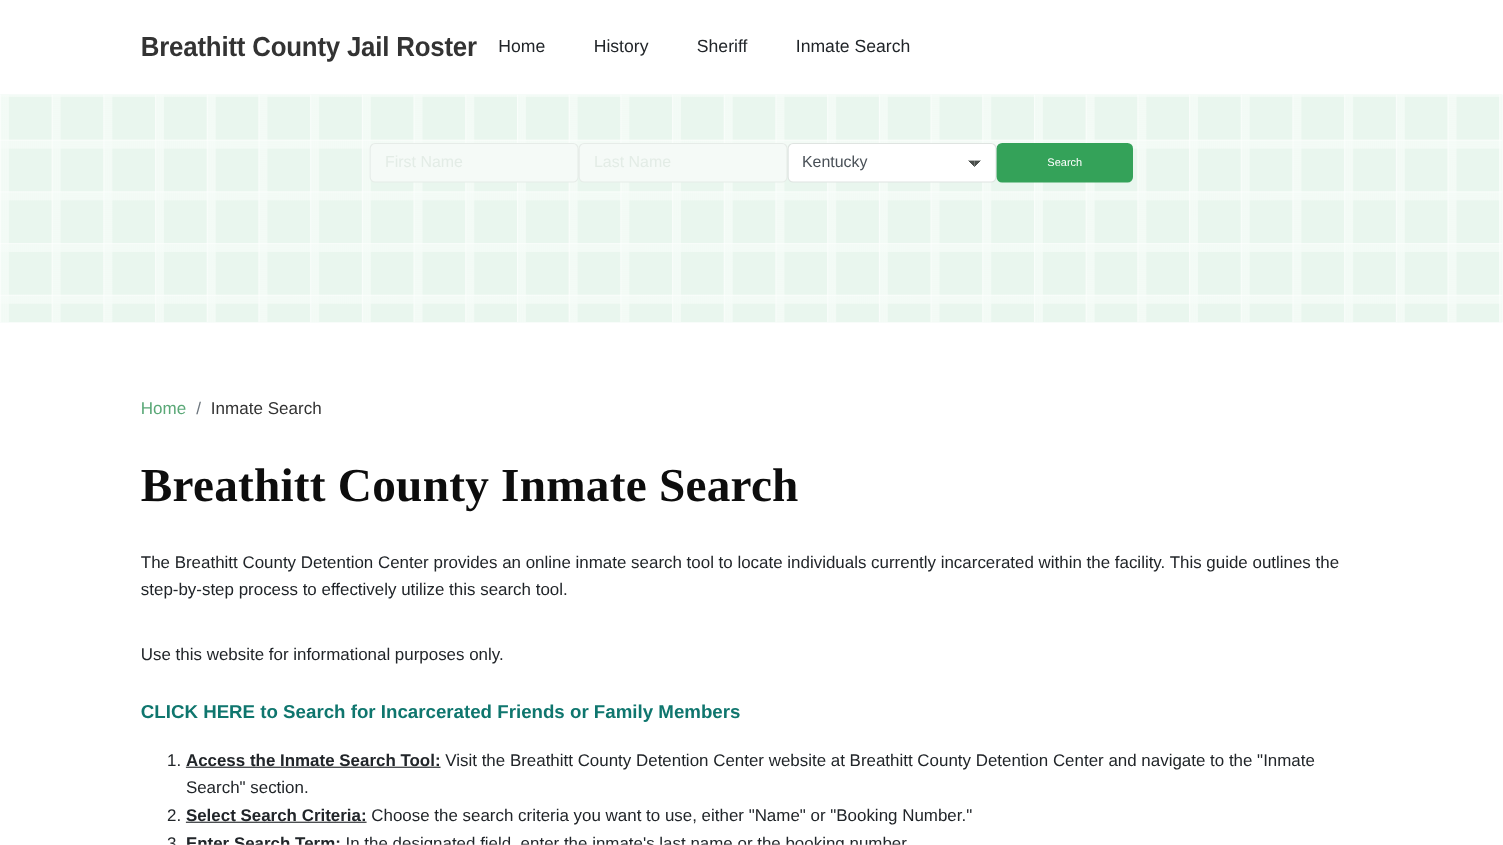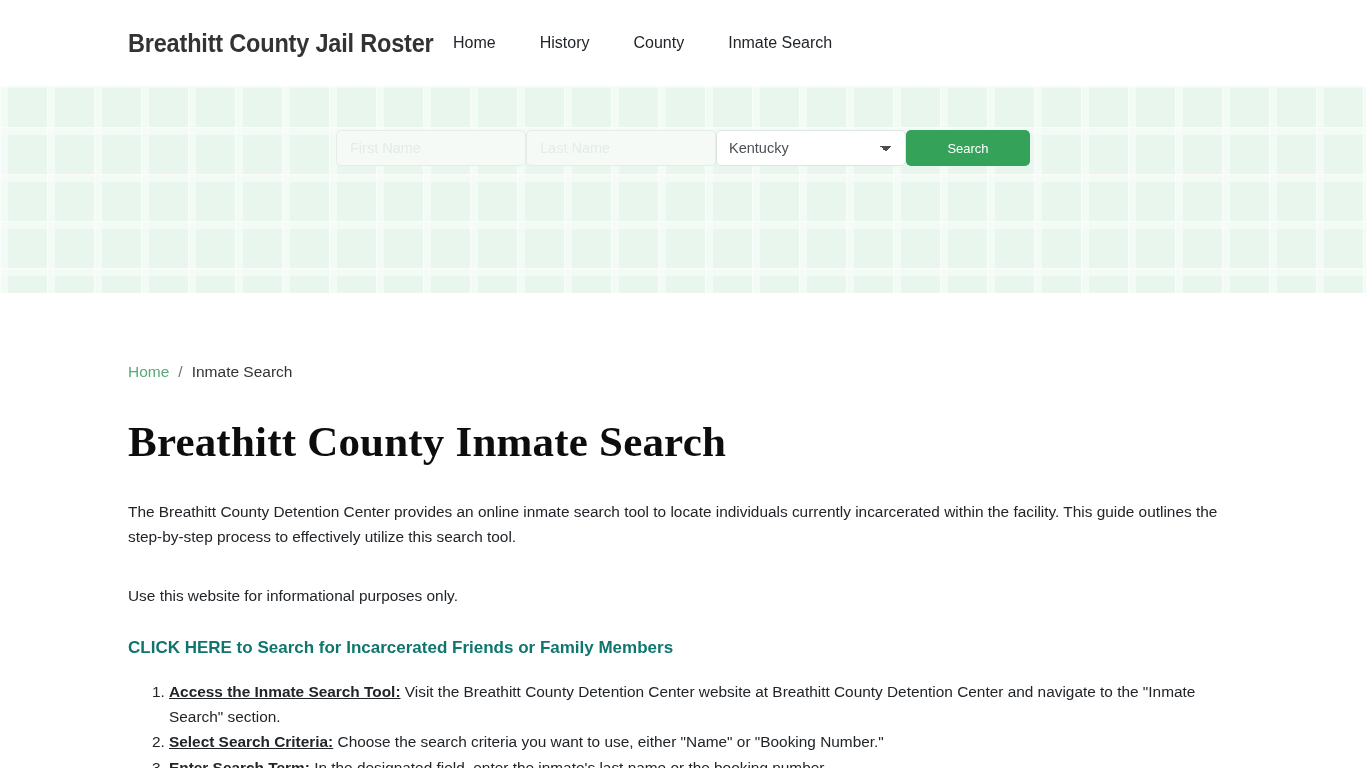--- a/index.html
+++ b/index.html
@@ -123,21 +123,21 @@
     background-repeat: no-repeat;
   }
   .search-button {
     width: 124px;
     height: 36px;
     background: #34a259;
     color: #ffffff;
     border: none;
     border-radius: 5px;
     font-family: "Liberation Sans", sans-serif;
-    font-size: 13px;
+    font-size: 10px;
     cursor: pointer;
     padding: 0;
   }
 
   
   .content {
     padding: 0 128px;
   }
   .breadcrumb {
     display: flex;
@@ -191,21 +191,21 @@
   .steps strong { font-weight: 700; text-decoration: underline; }
 </style>
 </head>
 <body>
 
 <header class="site-header">
   <a class="brand" href="#">Breathitt County Jail Roster</a>
   <nav class="main-nav">
     <a class="nav-link" href="#">Home</a>
     <a class="nav-link" href="#">History</a>
-    <a class="nav-link" href="#">County</a>
+    <a class="nav-link" href="#">Sheriff</a>
     <a class="nav-link" href="#">Inmate Search</a>
   </nav>
 </header>
 
 <section class="hero">
   <form class="search-form">
     <input class="text-input" type="text" placeholder="First Name" value="" style="">
     <input class="text-input" type="text" placeholder="Last Name" style="">
     <select class="state-select">
       <option>Kentucky</option>

